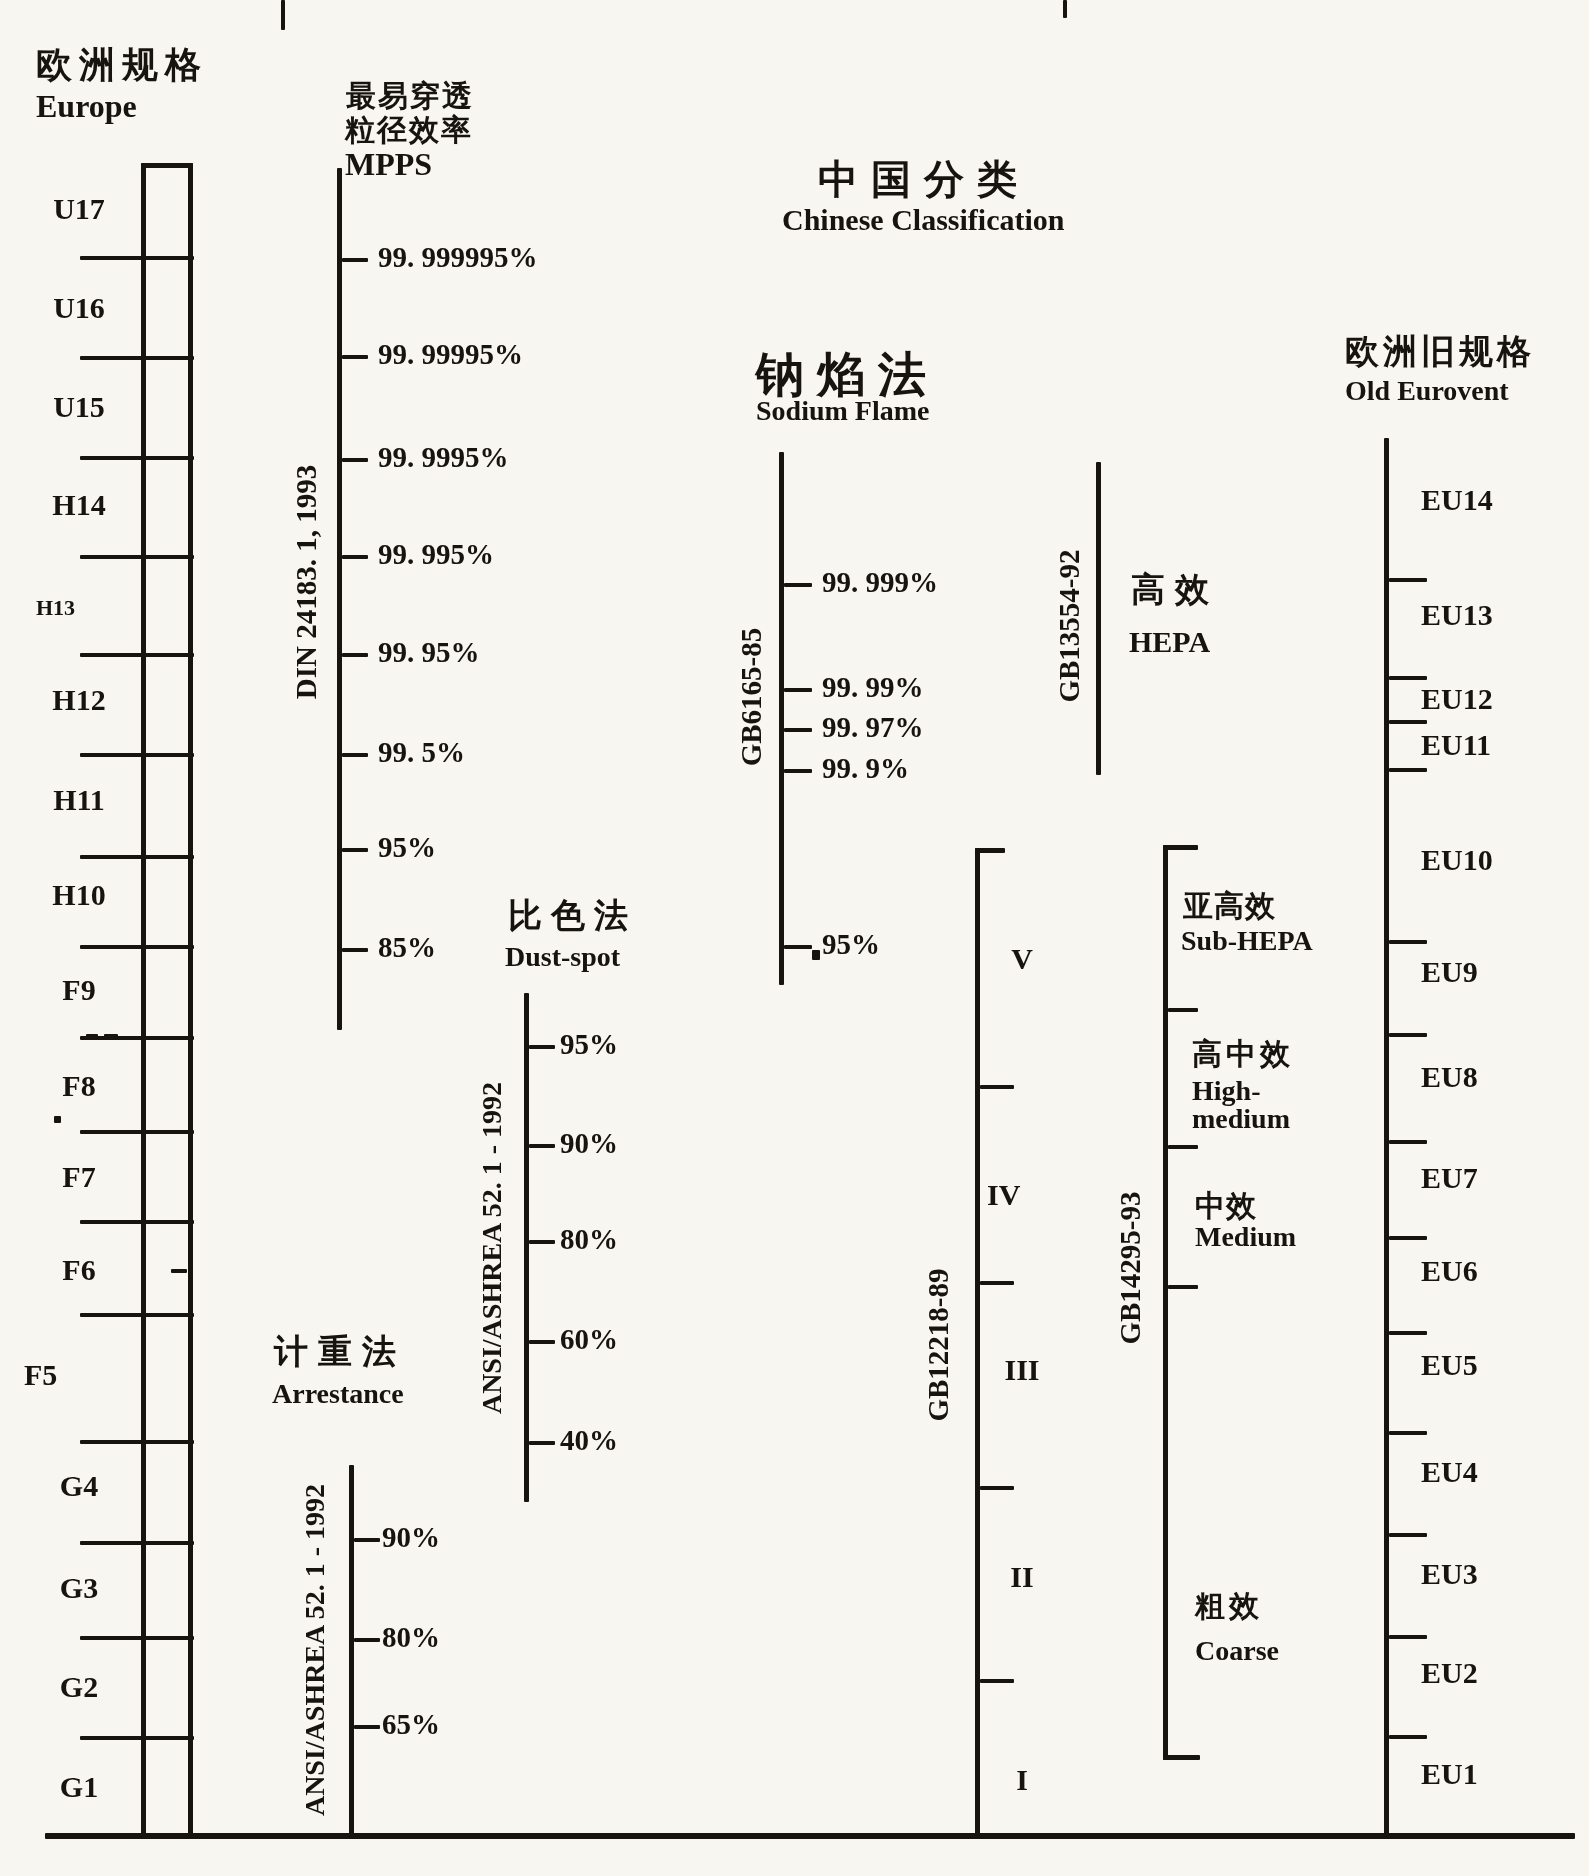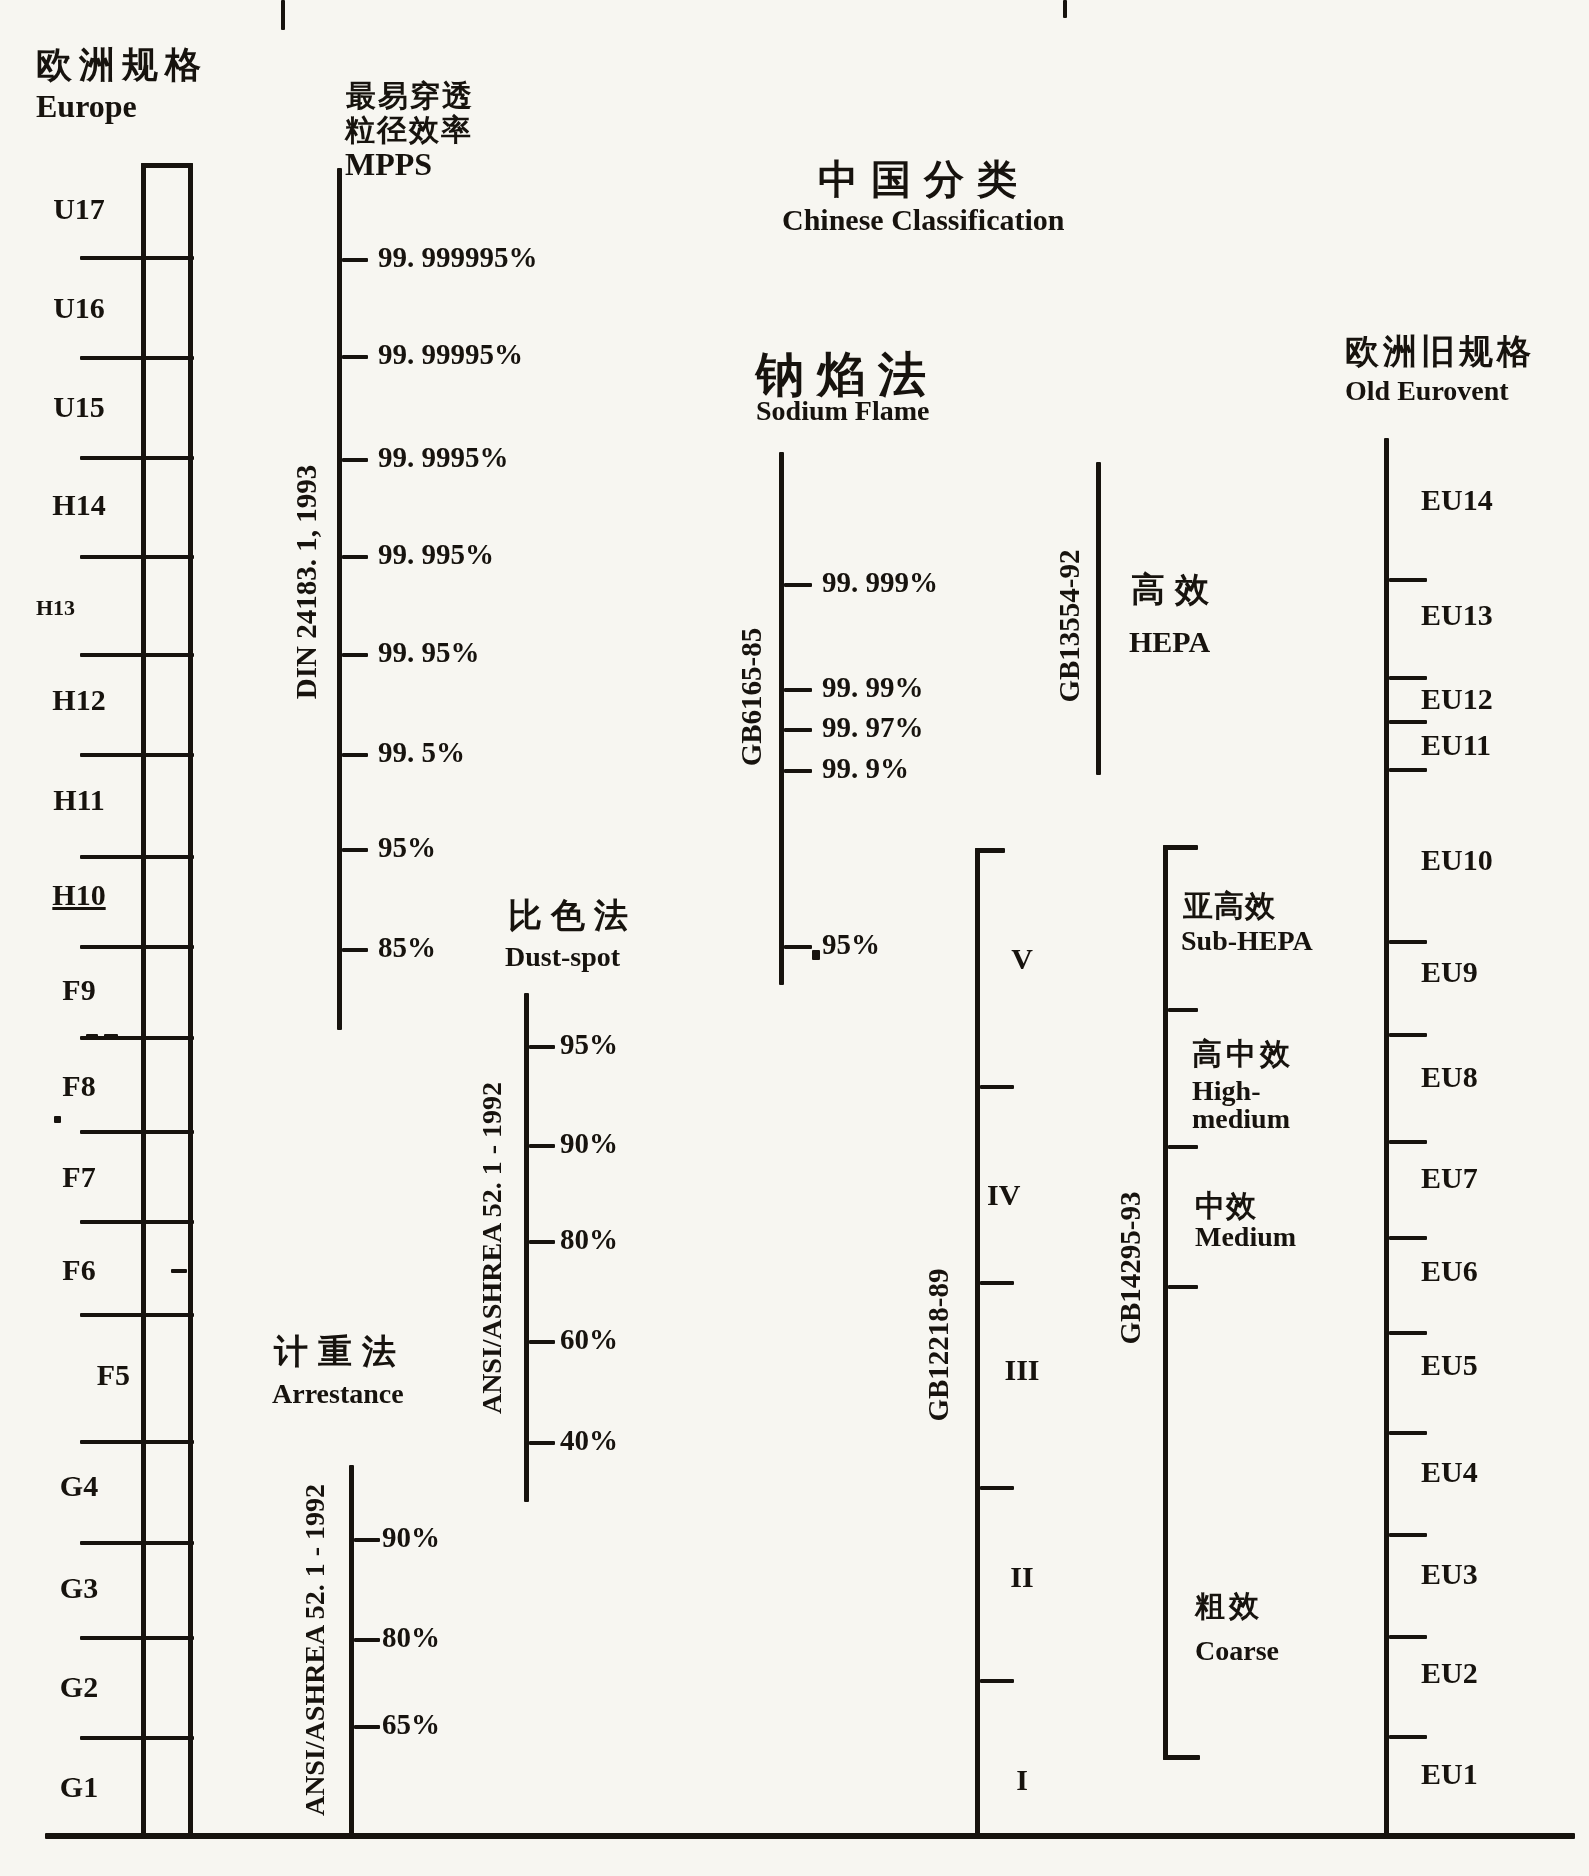--- a/index.html
+++ b/index.html
@@ -117,26 +117,26 @@
     <div class="ln" style="left: 80px; top: 1541px; width: 114px; height: 4px;"></div>
     <div class="ln" style="left: 80px; top: 1636px; width: 114px; height: 4px;"></div>
     <div class="ln" style="left: 80px; top: 1736px; width: 114px; height: 4px;"></div>
     <div class="lbl sr" style="left: 36px; top: 193px; font-size: 30px; width: 86px; text-align: center;">U17</div>
     <div class="lbl sr" style="left: 36px; top: 292px; font-size: 30px; width: 86px; text-align: center;">U16</div>
     <div class="lbl sr" style="left: 36px; top: 391px; font-size: 30px; width: 86px; text-align: center;">U15</div>
     <div class="lbl sr" style="left: 36px; top: 489px; font-size: 30px; width: 86px; text-align: center;">H14</div>
     <div class="lbl sr" style="left: 36px; top: 596px; font-size: 22px; width: 86px; ">H13</div>
     <div class="lbl sr" style="left: 36px; top: 684px; font-size: 30px; width: 86px; text-align: center;">H12</div>
     <div class="lbl sr" style="left: 36px; top: 784px; font-size: 30px; width: 86px; text-align: center;">H11</div>
-    <div class="lbl sr" style="left: 36px; top: 879px; font-size: 30px; width: 86px; text-align: center; text-decoration: underline;">H10</div>
+    <div class="lbl sr" style="left: 36px; top: 879px; font-size: 30px; width: 86px; text-align: center;">H10</div>
     <div class="lbl sr" style="left: 36px; top: 974px; font-size: 30px; width: 86px; text-align: center;">F9</div>
     <div class="lbl sr" style="left: 36px; top: 1070px; font-size: 30px; width: 86px; text-align: center;">F8</div>
     <div class="lbl sr" style="left: 36px; top: 1161px; font-size: 30px; width: 86px; text-align: center;">F7</div>
     <div class="lbl sr" style="left: 36px; top: 1254px; font-size: 30px; width: 86px; text-align: center;">F6</div>
-    <div class="lbl sr" style="left: 44px; top: 1359px; font-size: 30px; width: 86px; text-align: right;">F5</div>
+    <div class="lbl sr" style="left: 24px; top: 1359px; font-size: 30px; width: 86px; text-align: left;">F5</div>
     <div class="lbl sr" style="left: 36px; top: 1470px; font-size: 30px; width: 86px; text-align: center;">G4</div>
     <div class="lbl sr" style="left: 36px; top: 1572px; font-size: 30px; width: 86px; text-align: center; font-family: Liberation Serif, serif;">G3</div>
     <div class="lbl sr" style="left: 36px; top: 1671px; font-size: 30px; width: 86px; text-align: center;">G2</div>
     <div class="lbl sr" style="left: 36px; top: 1771px; font-size: 30px; width: 86px; text-align: center;">G1</div>
     <div class="ln" style="left: 337px; top: 168px; width: 5px; height: 862px;"></div>
     <div class="ln" style="left: 342px; top: 258px; width: 26px; height: 4px;"></div>
     <div class="lbl sr" style="left: 378px; top: 242px; font-size: 29px;">99. 999995%</div>
     <div class="ln" style="left: 342px; top: 355px; width: 26px; height: 4px;"></div>
     <div class="lbl sr" style="left: 378px; top: 339px; font-size: 29px;">99. 99995%</div>
     <div class="ln" style="left: 342px; top: 458px; width: 26px; height: 4px;"></div>

